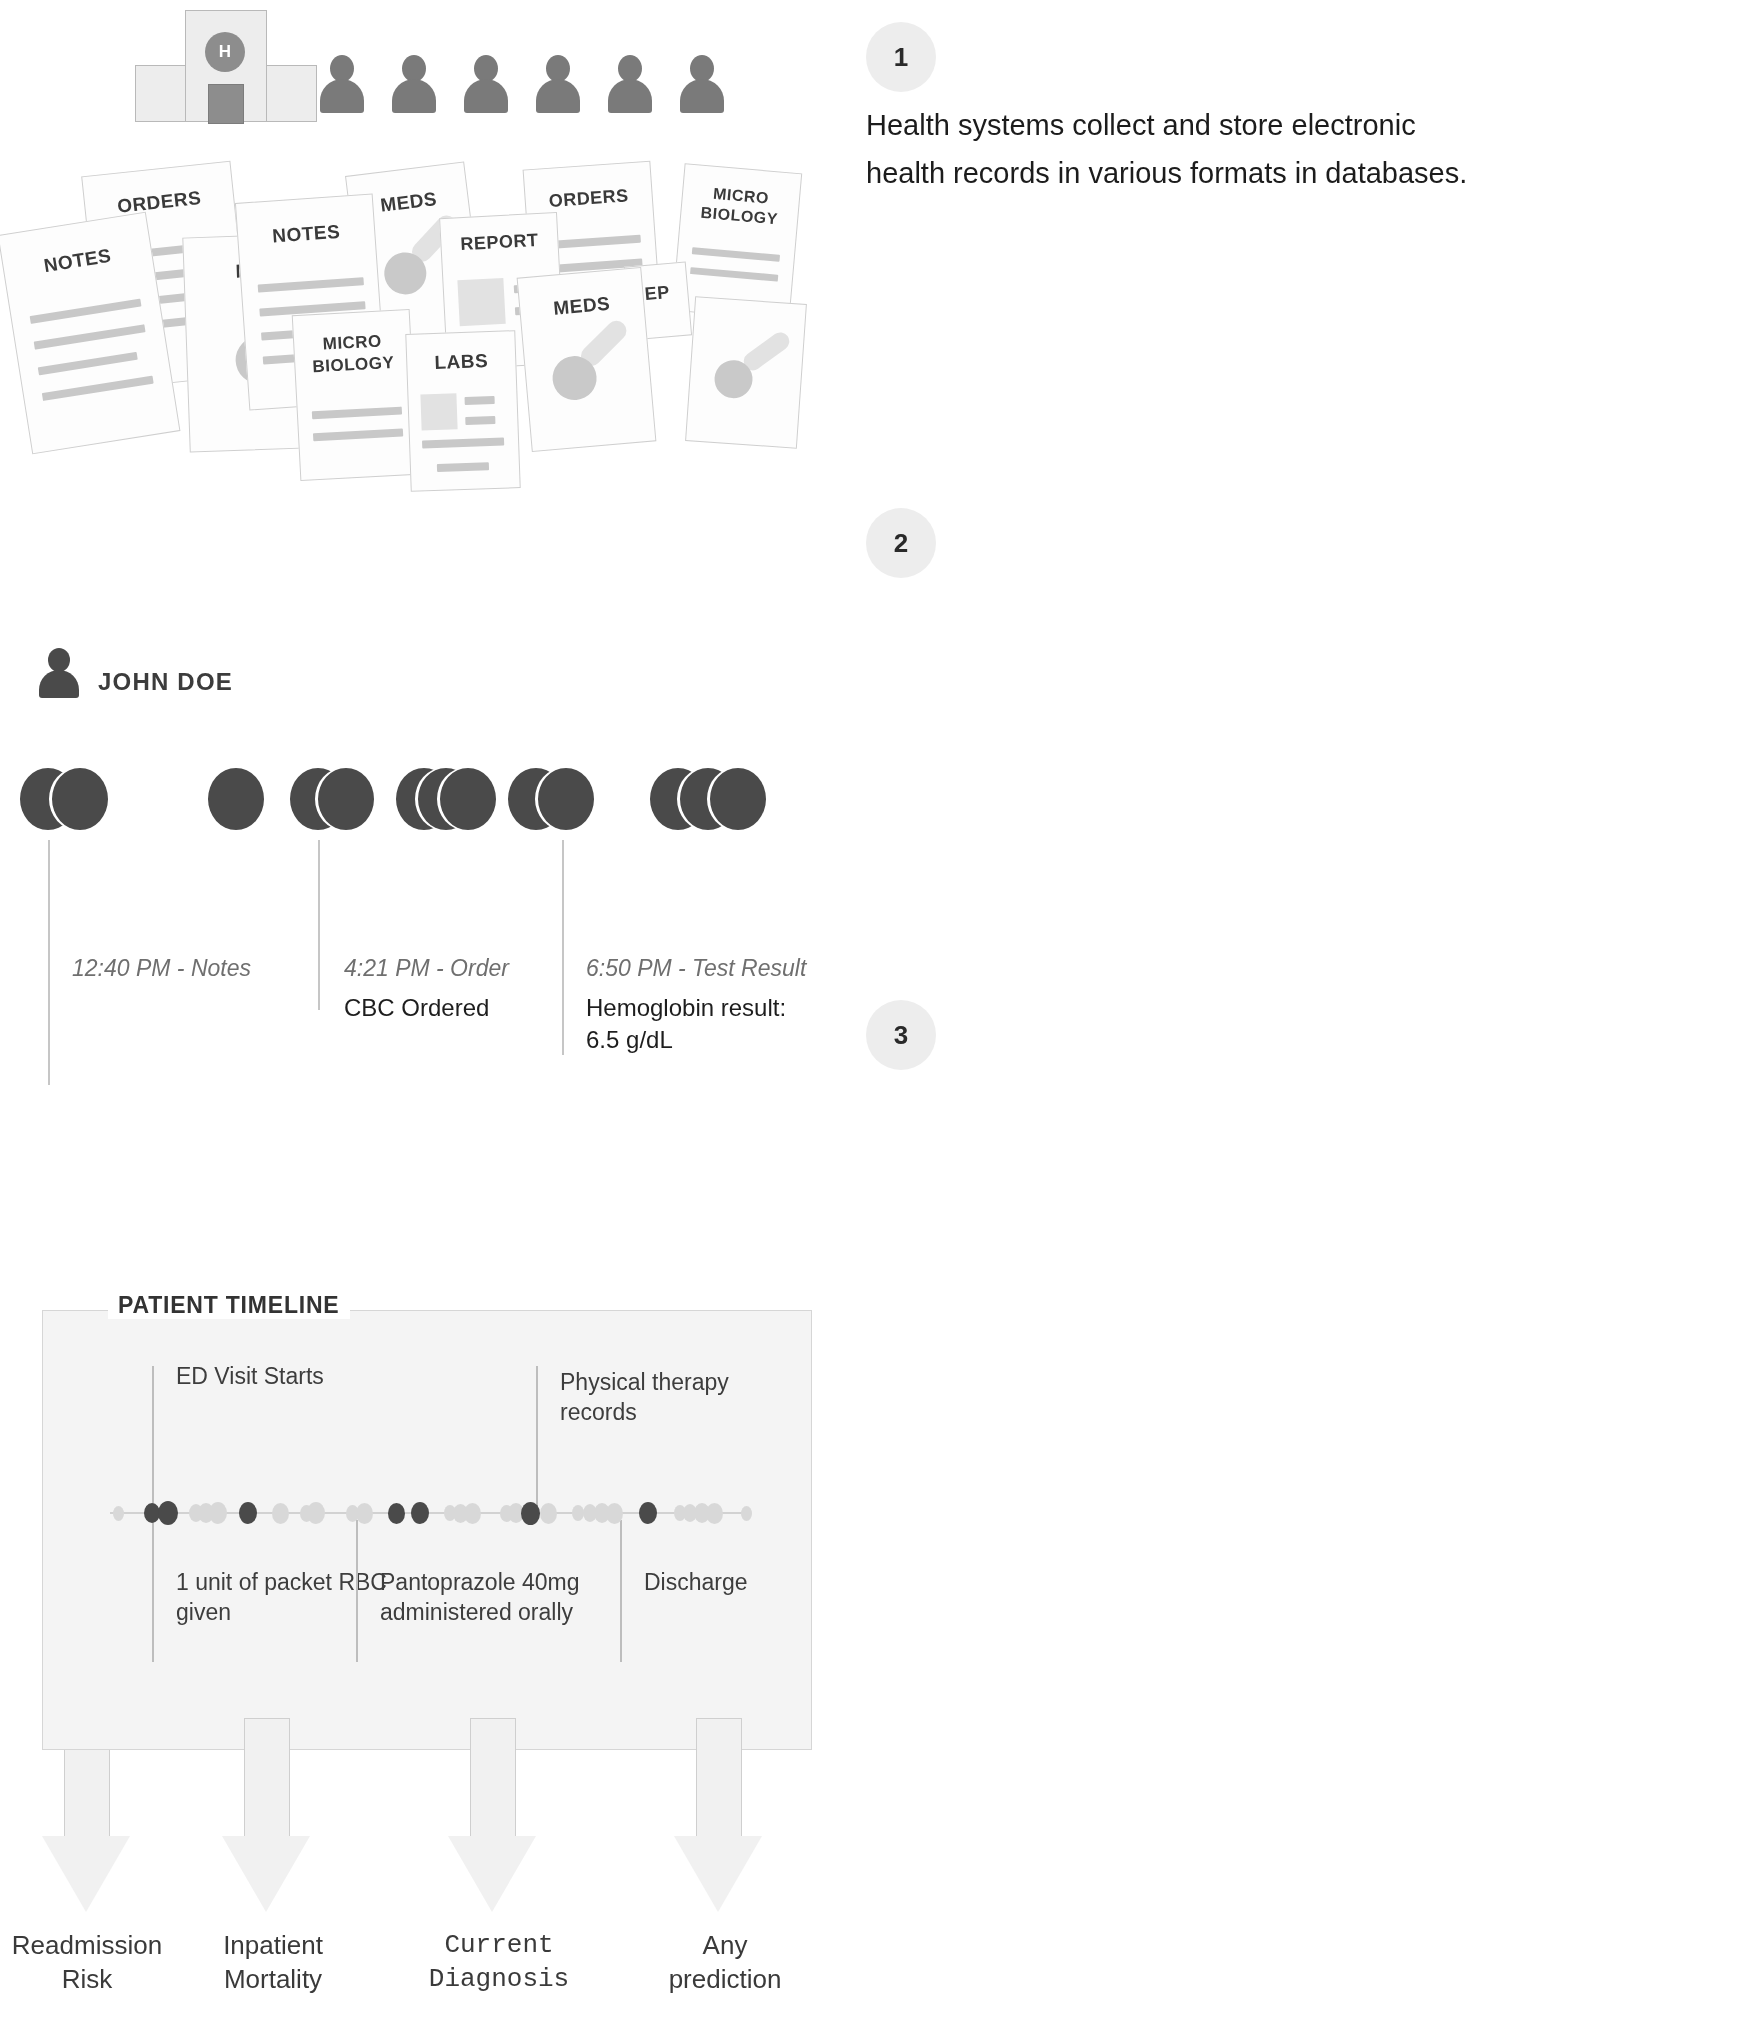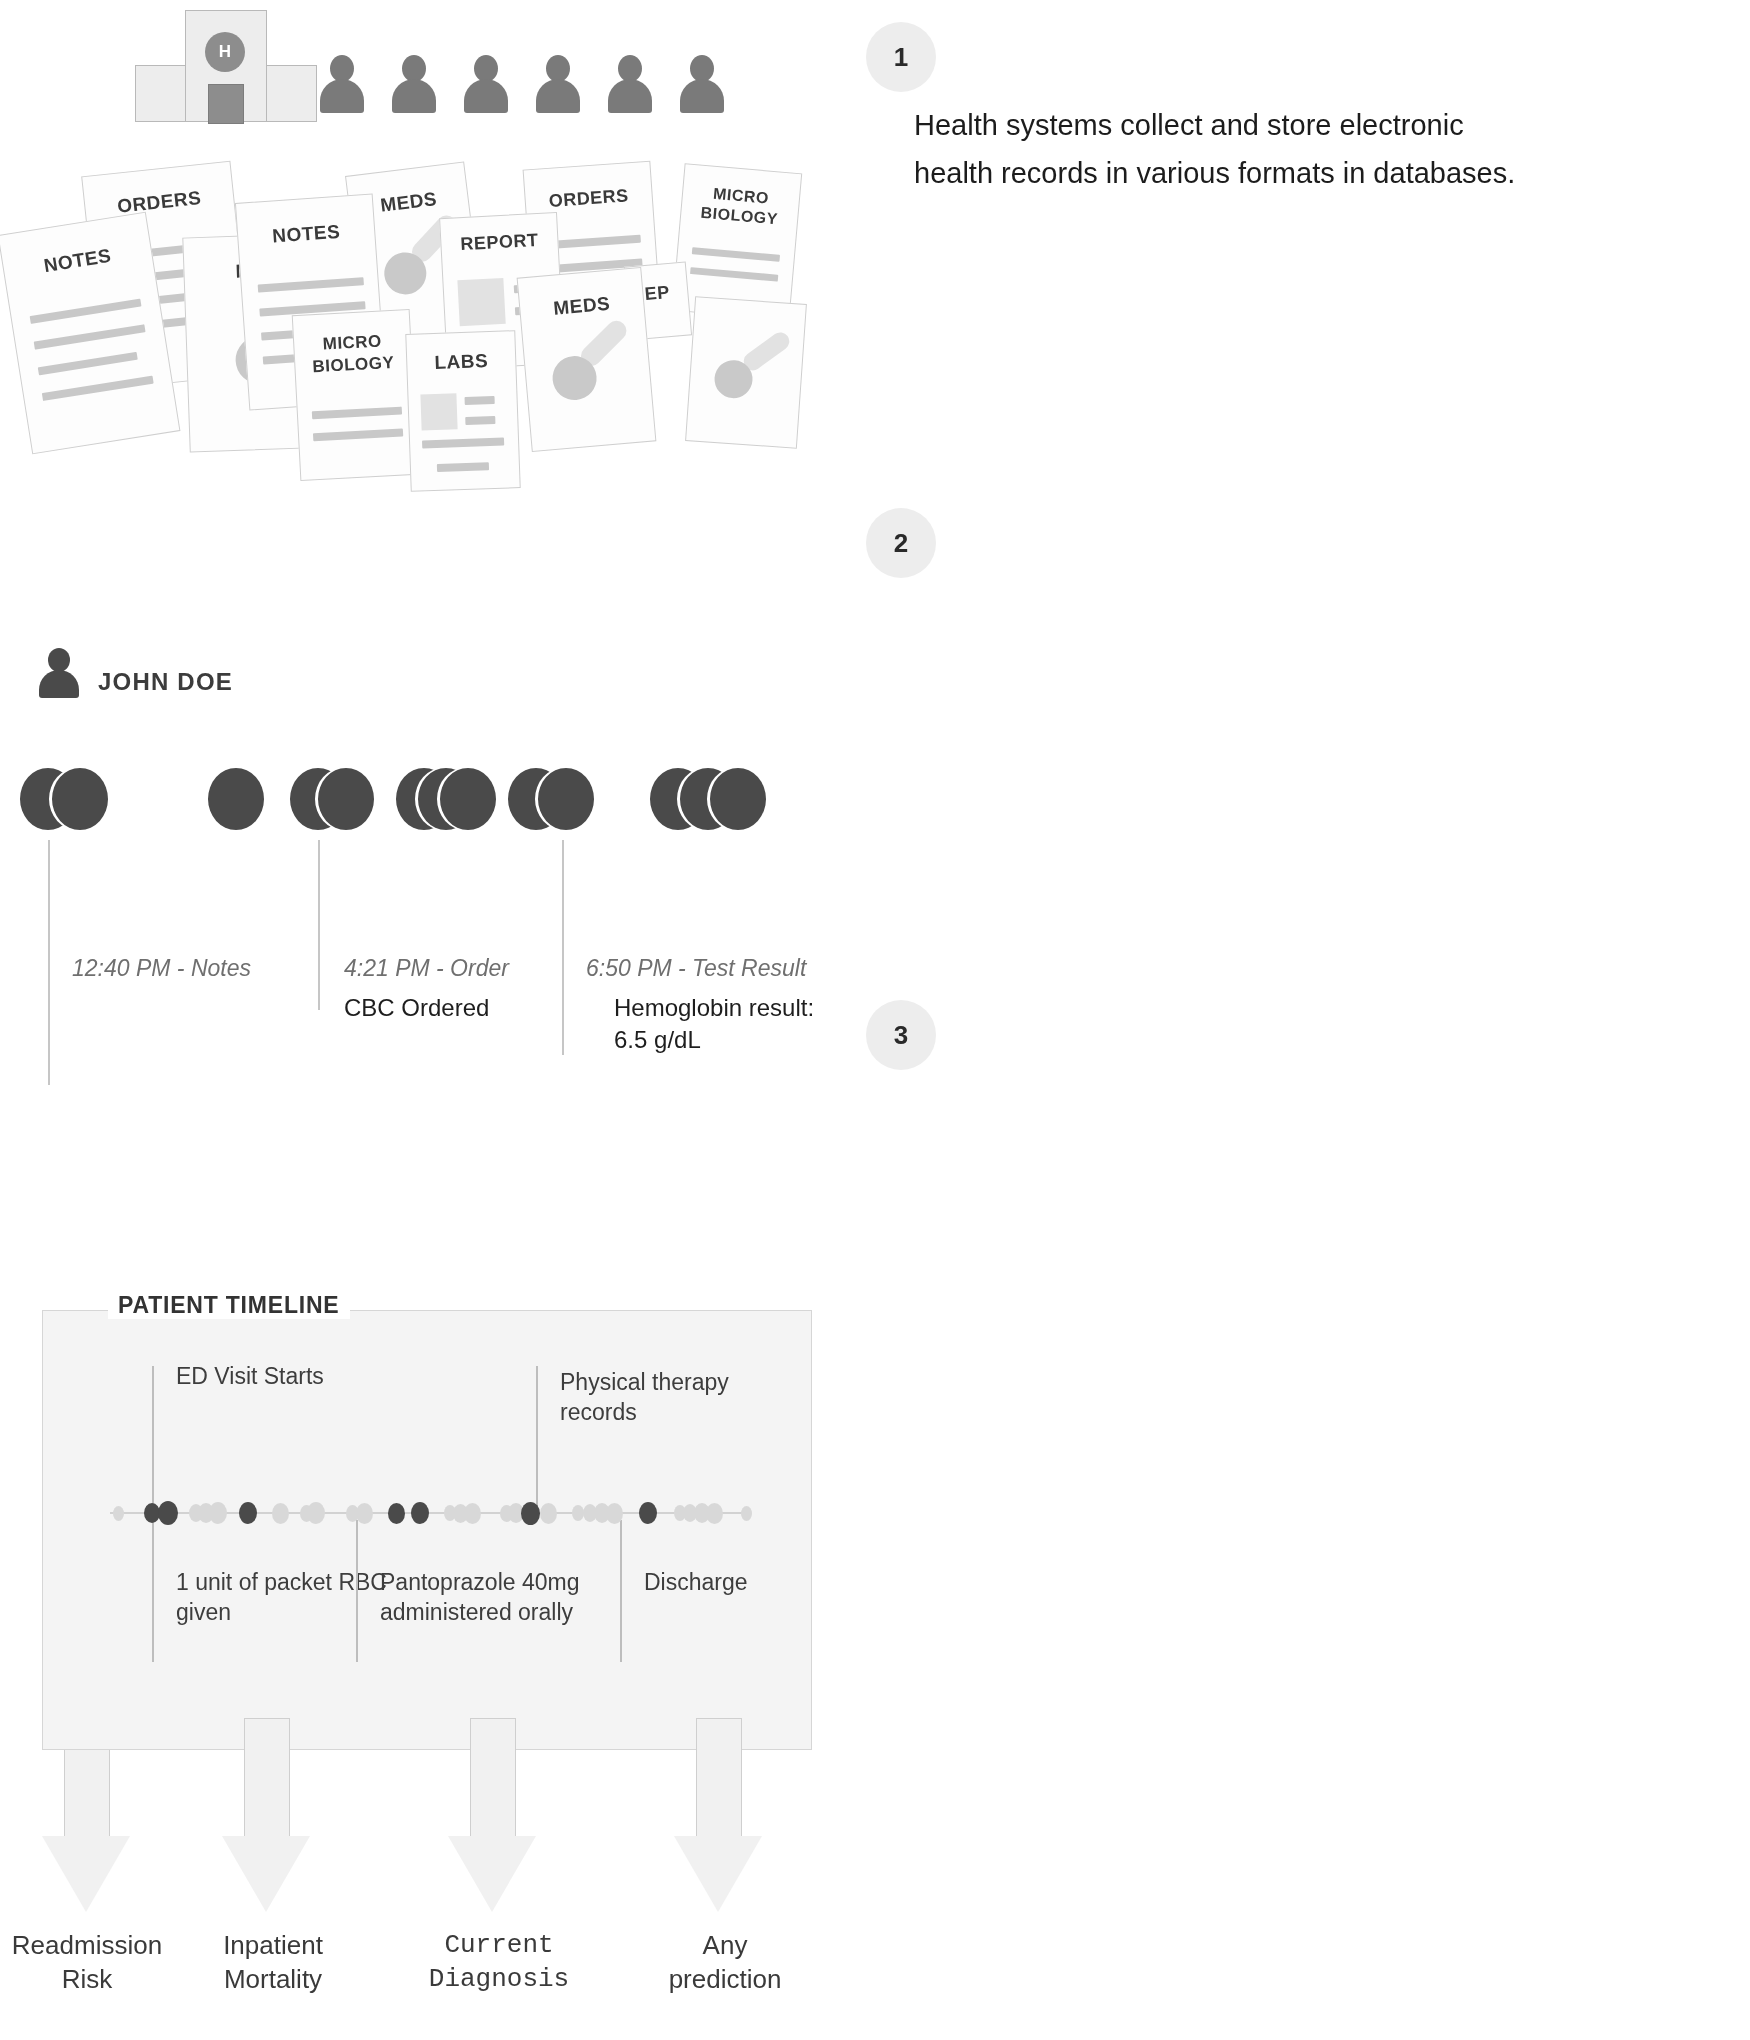--- a/index.html
+++ b/index.html
@@ -217,21 +217,21 @@
   <div class="leader" style="left:48px;top:840px;height:245px;"></div>
   <div class="leader" style="left:318px;top:840px;height:170px;"></div>
   <div class="leader" style="left:562px;top:840px;height:215px;"></div>
 
   <div class="ev-time" style="left:72px;top:955px;">12:40 PM - Notes</div>
 
   <div class="ev-time" style="left:344px;top:955px;">4:21 PM - Order</div>
   <div class="ev-text" style="left:344px;top:992px;width:230px;">CBC Ordered</div>
 
   <div class="ev-time" style="left:586px;top:955px;">6:50 PM - Test Result</div>
-  <div class="ev-text" style="left:586px;top:992px;width:210px;margin-left:28px;">Hemoglobin result: 6.5 g/dL</div>
+  <div class="ev-text" style="left:586px;top:992px;width:210px;">Hemoglobin result: 6.5 g/dL</div>
 
   <div class="abs" id="tl-box"></div>
   <div class="abs" id="tl-title">PATIENT TIMELINE</div>
 
   <div class="tl-stem" style="left:152px;top:1366px;height:148px;"></div>
   <div class="tl-lbl" style="left:176px;top:1362px;width:240px;">ED Visit Starts</div>
 
   <div class="tl-stem" style="left:536px;top:1366px;height:148px;"></div>
   <div class="tl-lbl" style="left:560px;top:1368px;width:210px;">Physical therapy records</div>
 
@@ -307,19 +307,19 @@
   <div class="pred-lbl" style="left:404px;top:1928px;width:190px;font-family:Liberation Mono, monospace;">
     <div>Current</div>
     <div>Diagnosis</div>
   </div>
   <div class="pred-lbl" style="left:630px;top:1928px;width:190px;">
     <div>Any</div>
     <div>prediction</div>
   </div>
 
   <div class="step-badge" style="left:866px;top:22px;">1</div>
-  <div class="step-text" style="left:866px;top:102px;margin-left:48px;">Health systems collect and store electronic health records in various formats in databases.</div>
+  <div class="step-text" style="left:866px;top:102px;">Health systems collect and store electronic health records in various formats in databases.</div>
 
   <div class="step-badge" style="left:866px;top:508px;">2</div>
 
   <div class="step-badge" style="left:866px;top:1000px;">3</div>
 
 </div>
 
 </body></html>

